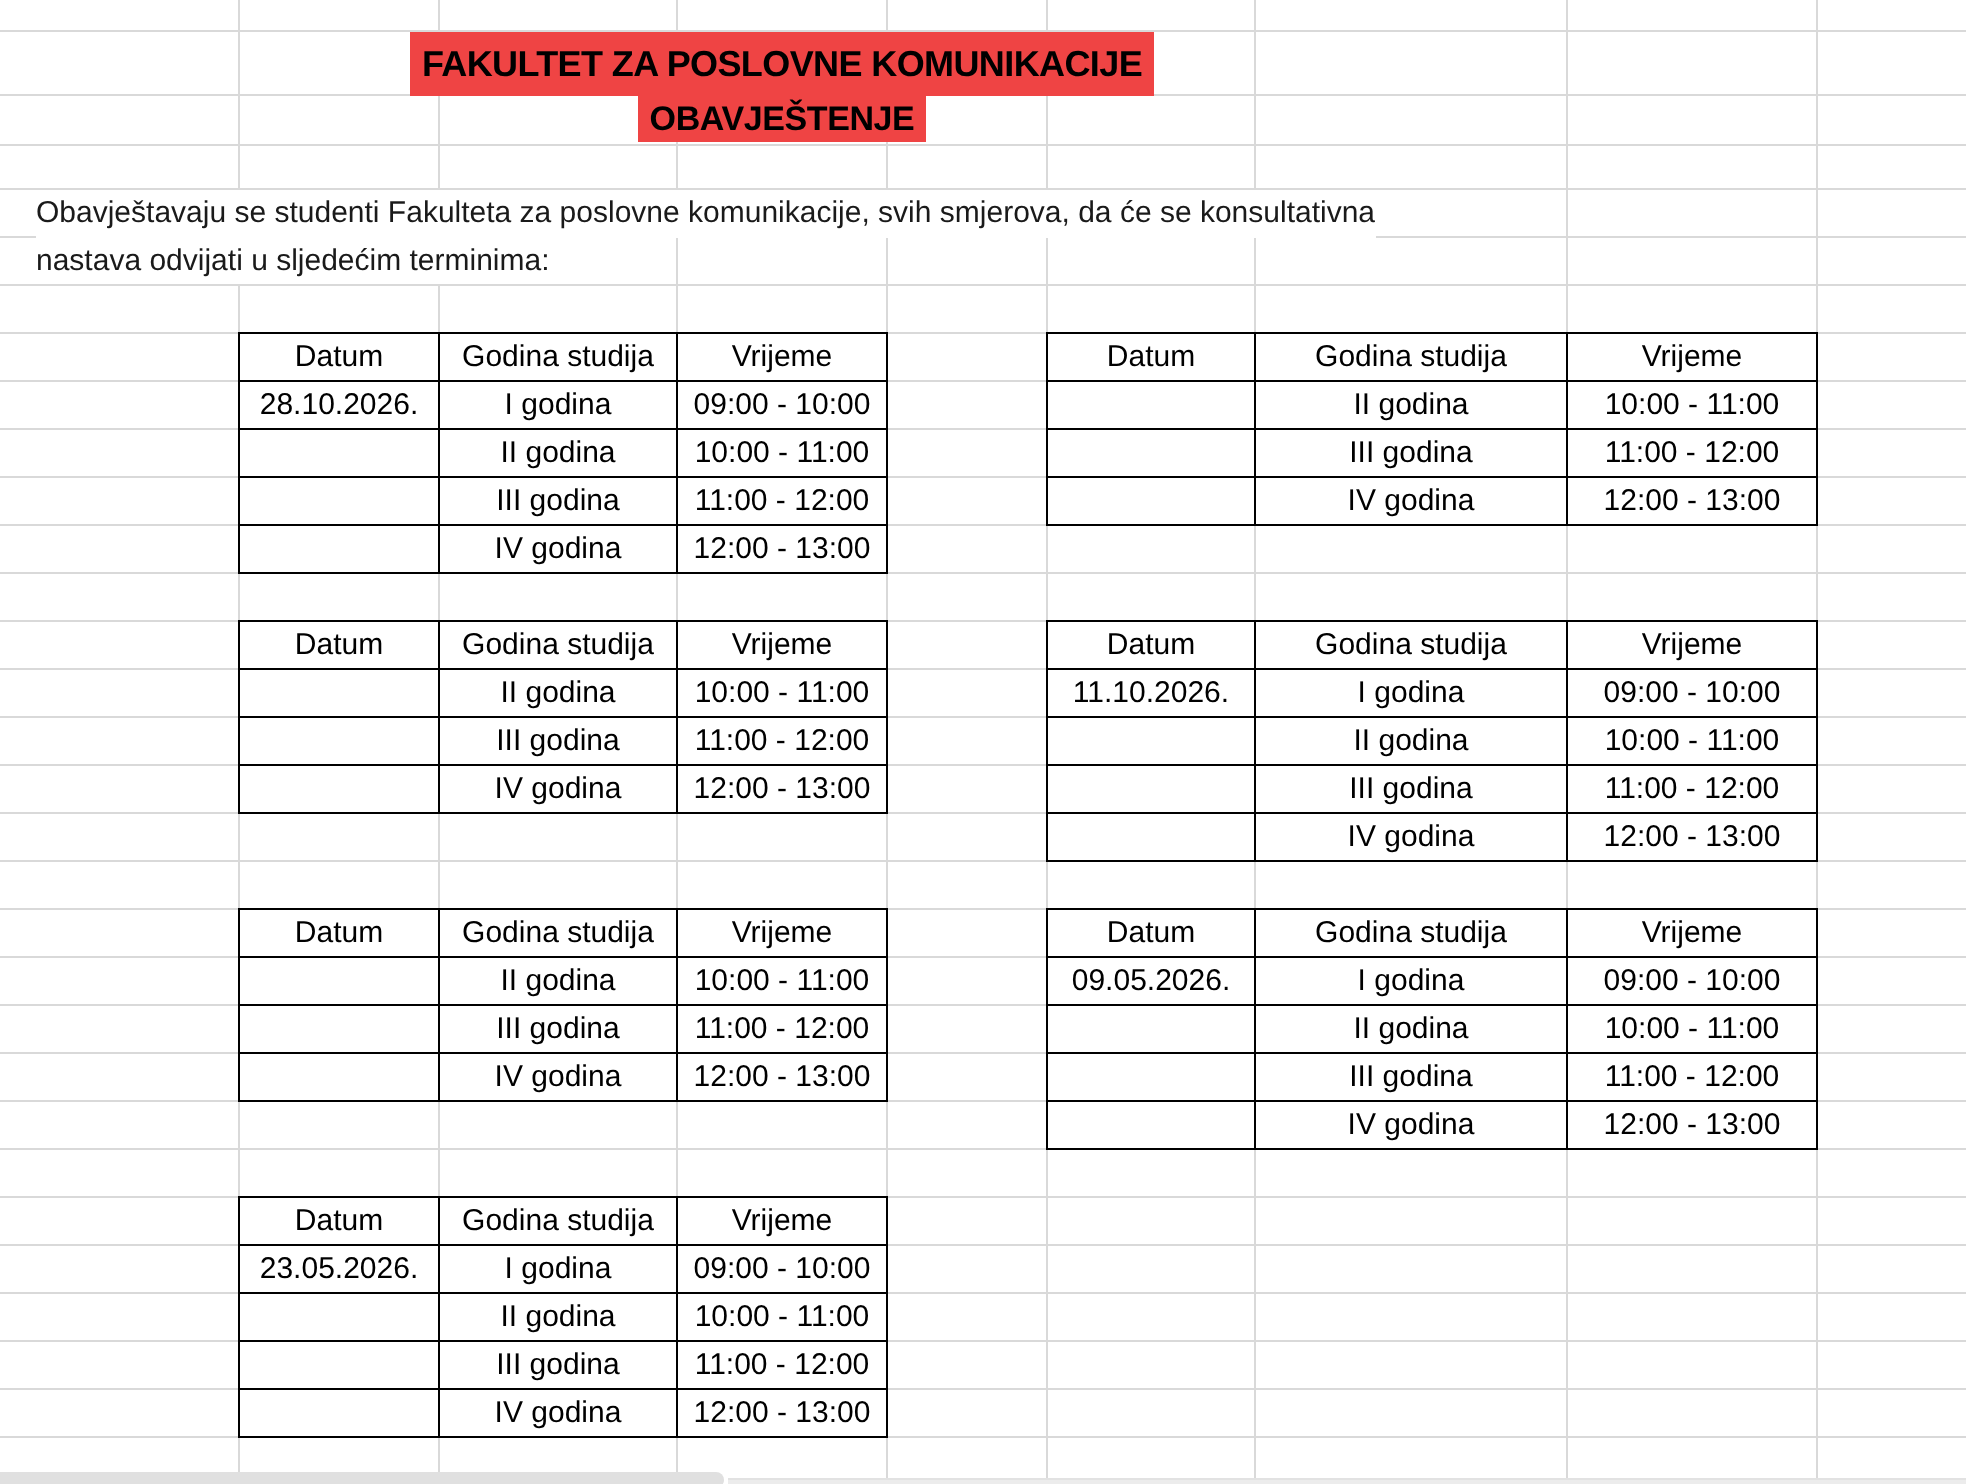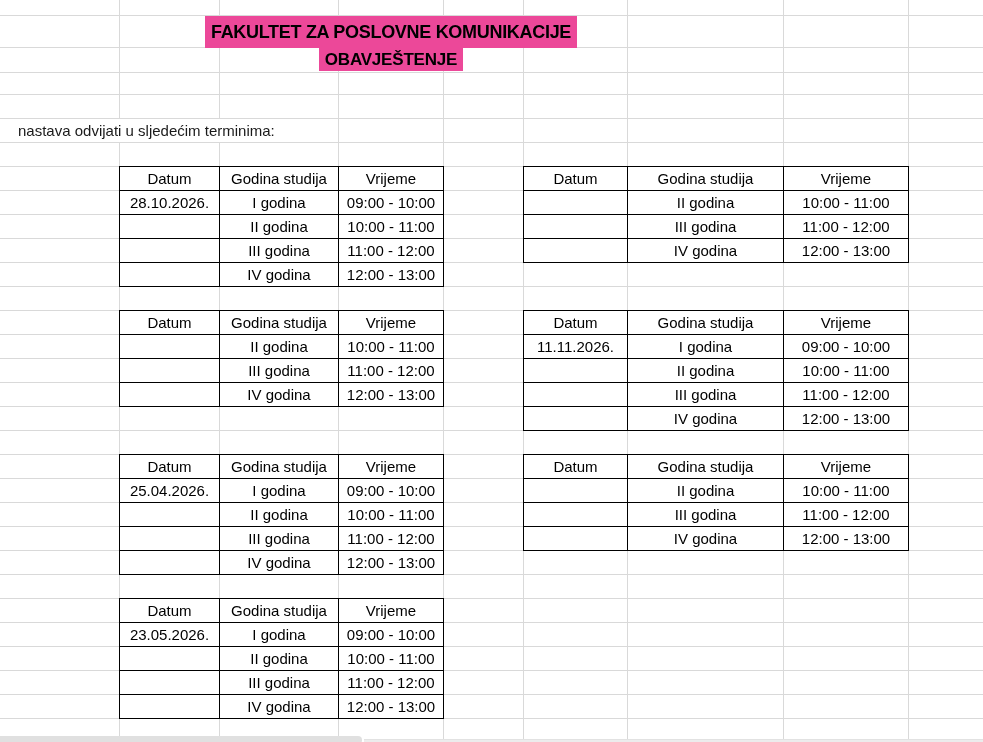--- a/index.html
+++ b/index.html
@@ -19,21 +19,21 @@
   }
   .grid-vline {
     position: absolute; top: 0; height: 742px; width: 1px;
     background: #d9d9d9; z-index: 0;
   }
   
   .title-row {
     position: absolute; left: 0; width: 782px; text-align: center; z-index: 2;
   }
   .title-row span {
-    display: inline-block; background: #ec4899; padding: 0 6px;
+    display: inline-block; background: #ef4444; padding: 0 6px;
     font-weight: bold; white-space: nowrap;
   }
   #title-line1 { top: 16px; }
   #title-line1 span { font-size: 18px; line-height: 32px; letter-spacing: -0.3px; }
   #title-line2 { top: 48px; }
   #title-line2 span { font-size: 17px; line-height: 23px; letter-spacing: -0.2px; }
   
   .intro-line {
     position: absolute; left: 18px; z-index: 2;
     background: #ffffff; white-space: nowrap;
@@ -109,20 +109,21 @@
       <div class="grid-vline" style="left: 908px;"></div>
     </div>
 
   <div class="title-row" id="title-line1">
     <span>FAKULTET ZA POSLOVNE KOMUNIKACIJE</span>
   </div>
   <div class="title-row" id="title-line2">
     <span>OBAVJEŠTENJE</span>
   </div>
 
+  <div class="intro-line" id="intro-line1">Obavještavaju se studenti Fakulteta za poslovne komunikacije, svih smjerova, da će se konsultativna</div>
   <div class="intro-line" id="intro-line2">nastava odvijati u sljedećim terminima:</div>
 
   <div id="tables">
       <table class="sched" style="left: 119px; top: 166px; width: 325px;">
     <colgroup>
           <col style="width: 100px;">
           <col style="width: 119px;">
           <col style="width: 105px;">
         </colgroup>
     <thead>
@@ -225,21 +226,21 @@
         </colgroup>
     <thead>
       <tr>
         <th>Datum</th>
         <th>Godina studija</th>
         <th>Vrijeme</th>
       </tr>
     </thead>
     <tbody>
           <tr>
-            <td>11.11.2026.</td>
+            <td>11.10.2026.</td>
             <td>I godina</td>
             <td>09:00 - 10:00</td>
           </tr>
           <tr>
             <td></td>
             <td>II godina</td>
             <td>10:00 - 11:00</td>
           </tr>
           <tr>
             <td></td>
@@ -261,25 +262,20 @@
         </colgroup>
     <thead>
       <tr>
         <th>Datum</th>
         <th>Godina studija</th>
         <th>Vrijeme</th>
       </tr>
     </thead>
     <tbody>
           <tr>
-            <td>25.04.2026.</td>
-            <td>I godina</td>
-            <td>09:00 - 10:00</td>
-          </tr>
-          <tr>
             <td></td>
             <td>II godina</td>
             <td>10:00 - 11:00</td>
           </tr>
           <tr>
             <td></td>
             <td>III godina</td>
             <td>11:00 - 12:00</td>
           </tr>
           <tr>
@@ -297,20 +293,25 @@
         </colgroup>
     <thead>
       <tr>
         <th>Datum</th>
         <th>Godina studija</th>
         <th>Vrijeme</th>
       </tr>
     </thead>
     <tbody>
           <tr>
+            <td>09.05.2026.</td>
+            <td>I godina</td>
+            <td>09:00 - 10:00</td>
+          </tr>
+          <tr>
             <td></td>
             <td>II godina</td>
             <td>10:00 - 11:00</td>
           </tr>
           <tr>
             <td></td>
             <td>III godina</td>
             <td>11:00 - 12:00</td>
           </tr>
           <tr>

